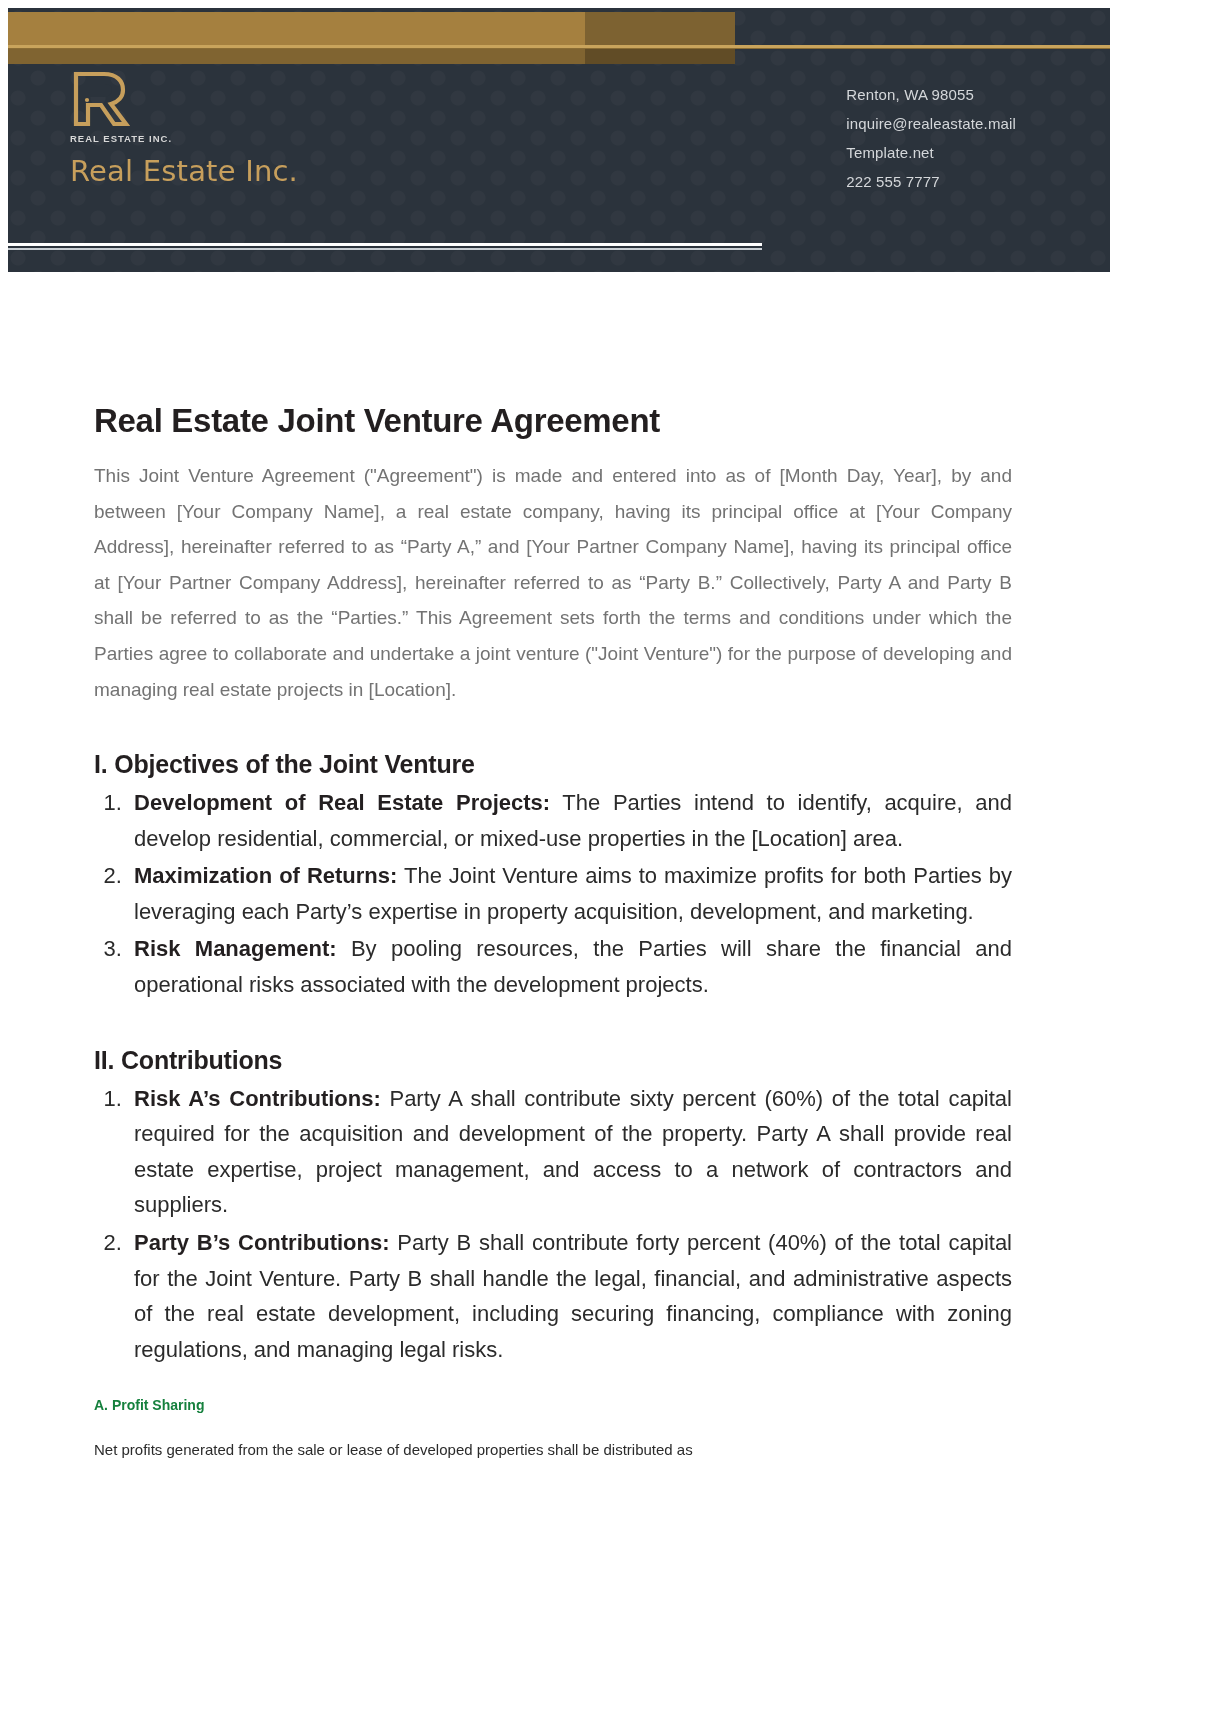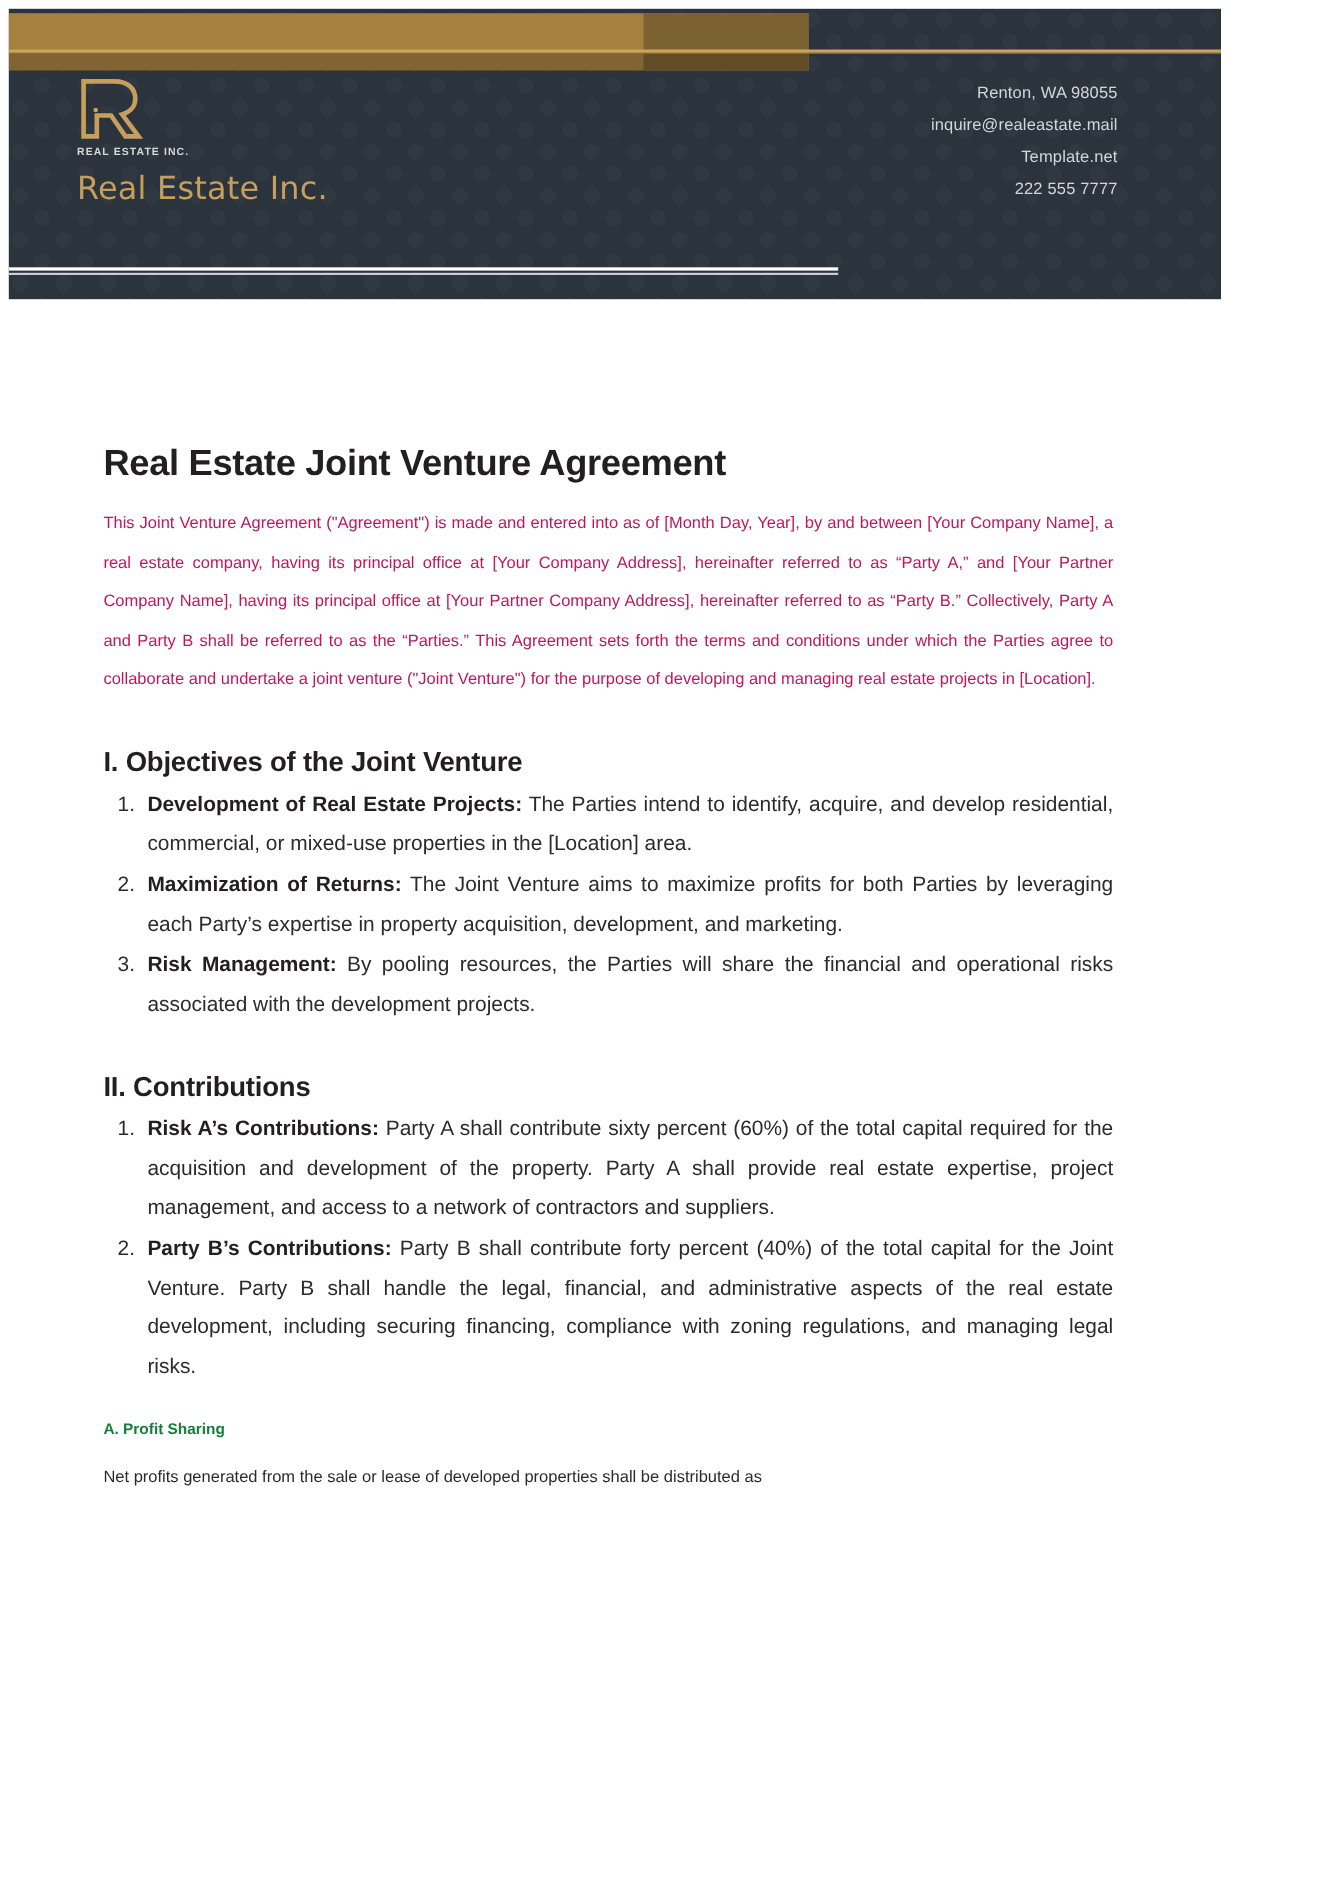--- a/index.html
+++ b/index.html
@@ -104,22 +104,21 @@
     color: #c79f5c;
     letter-spacing: 0.2px;
     font-family: "DejaVu Sans", sans-serif;
     font-weight: 400;
   }
 
   
   .contact-block {
     position: absolute;
     right: 94px;
-    top: 62px;
-    text-align: right;
+    top: 72px;
   }
   .contact-line {
     font-size: 15px;
     color: #d4d7da;
     line-height: 29px;
     letter-spacing: 0.15px;
     white-space: nowrap;
   }
 
   .header-rule {
@@ -149,25 +148,25 @@
   .doc-title {
     font-size: 33px;
     font-weight: 700;
     text-align: left;
     color: #231f20;
     letter-spacing: -0.3px;
     margin: 0 0 18px 0;
     line-height: 1.15;
   }
   p.body-text {
-    font-size: 15px;
+    font-size: 19px;
     line-height: 35.6px;
     text-align: justify;
     margin: 0;
-    color: #be185d;
+    color: #737373;
     -webkit-hyphens: none;
     hyphens: none;
   }
   h2.section-heading {
     font-size: 25px;
     font-weight: 700;
     color: #231f20;
     margin: 42px 0 6px 0;
     line-height: 1.2;
     letter-spacing: -0.2px;
@@ -178,21 +177,21 @@
     color: #15803d;
     margin: 30px 0 18px 0;
     line-height: 1.2;
   }
   ol.clause-list {
     margin: 0;
     padding-left: 34px;
     list-style-type: decimal;
   }
   ol.clause-list > li {
-    font-size: 19px;
+    font-size: 22px;
     line-height: 35.6px;
     text-align: justify;
     color: #2b2b2b;
     margin: 0 0 2px 0;
     padding-left: 6px;
   }
   ol.clause-list > li::marker {
     font-weight: 400;
     color: #2b2b2b;
   }

